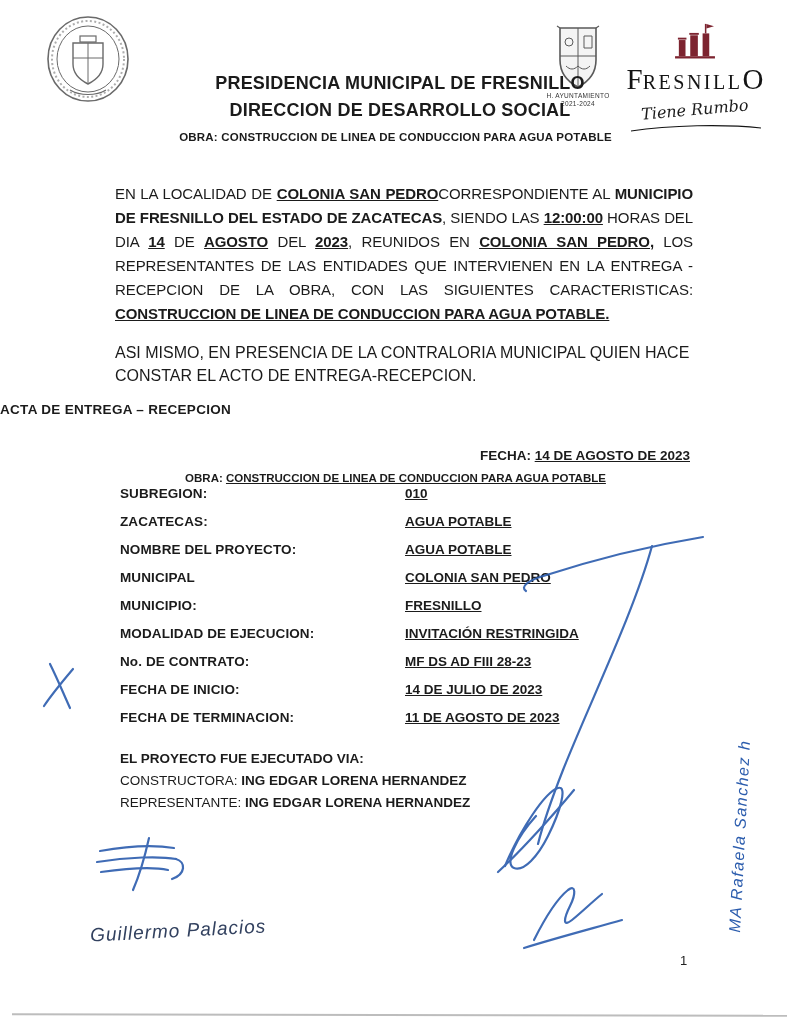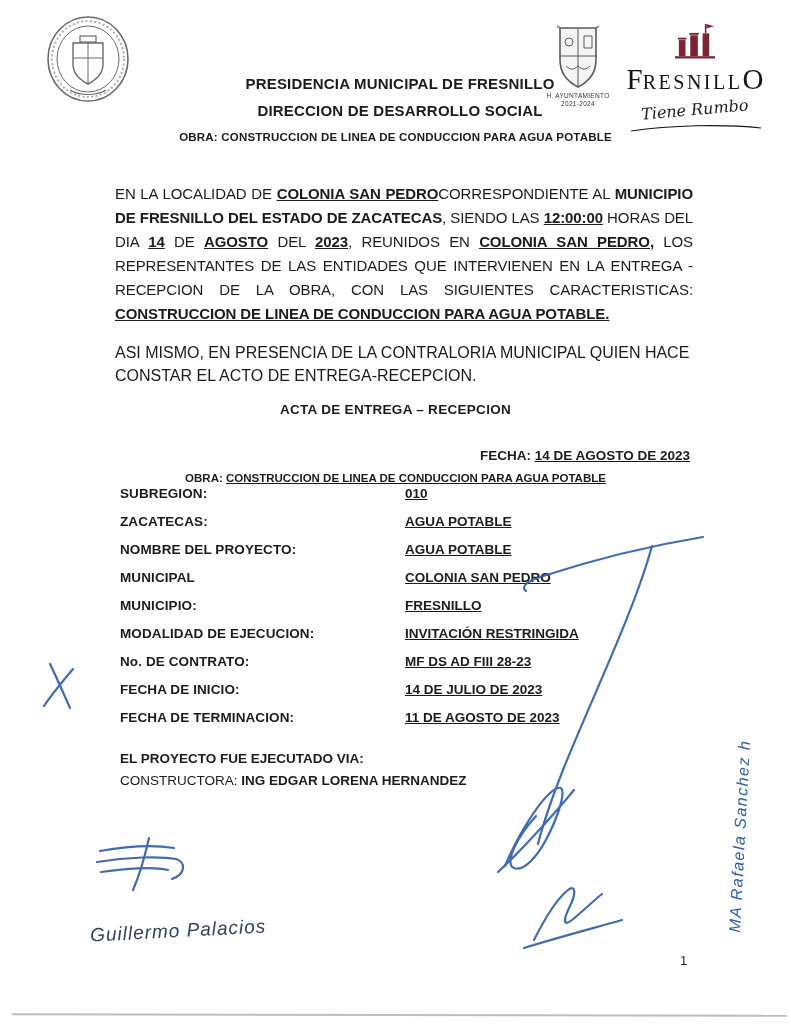--- a/index.html
+++ b/index.html
@@ -7,38 +7,38 @@
   body{background:#ffffff}
   .page{position:relative;width:791px;height:1024px;background:#fff;overflow:hidden;
         font-family:"Liberation Sans",sans-serif;color:#1b1b1b}
 
   
   .seal{position:absolute;left:42px;top:12px}
   .crest{position:absolute;left:548px;top:20px}
   .crest-caption{position:absolute;left:536px;top:92px;width:84px;text-align:center;
                  font-size:6.5px;line-height:8px;color:#333;letter-spacing:.3px}
   .title-block{position:absolute;left:185px;top:70px;width:430px;text-align:center;
-               font-weight:bold;font-size:15px;line-height:27px;letter-spacing:.2px}
+               font-weight:bold;font-size:18px;line-height:27px;letter-spacing:.2px}
   .obra-top{position:absolute;left:0;right:0;top:131px;text-align:center;
             font-size:11.5px;font-weight:bold;letter-spacing:.2px}
   .brand{position:absolute;left:620px;top:22px;width:150px;text-align:center}
   .brand-word{font-family:"Liberation Serif",serif;color:#141414;line-height:30px;white-space:nowrap}
   .brand-f,.brand-o{font-size:29px}
   .brand-mid{font-size:20px;letter-spacing:2.5px}
   .brand-tag{font-family:"DejaVu Serif",serif;font-style:italic;font-size:16px;
              transform:rotate(-5deg);display:inline-block;margin-top:1px}
 
   
   .intro{position:absolute;left:115px;top:182px;width:578px;font-size:15px;
          line-height:24px;text-align:justify;letter-spacing:-0.1px}
   .para2{position:absolute;left:115px;top:341px;width:578px;font-size:16px;line-height:23px}
   .r{font-weight:normal}.b{font-weight:bold}
   .bu{font-weight:bold;text-decoration:underline}
   .u{text-decoration:underline}
-  .acta-title{position:absolute;left:0;right:0;top:402px;text-align:center;
+  .acta-title{position:absolute;left:0;right:0;top:402px;text-align:left;
               font-weight:bold;font-size:13.5px;letter-spacing:.3px}
   .fecha-line{position:absolute;right:101px;top:448px;font-size:13.5px;font-weight:bold}
   .obra-mid{position:absolute;left:0;right:0;top:472px;text-align:center;
             font-size:11.5px;font-weight:bold}
 
   .fields{position:absolute;left:120px;top:486px;width:470px}
   .field-row{display:flex;height:28px;align-items:flex-start}
   .f-label{width:285px;font-weight:bold;font-size:13.5px;letter-spacing:.1px}
   .f-value{font-weight:bold;font-size:13.5px;text-decoration:underline}
 
@@ -164,20 +164,23 @@
       <span class="f-label">FECHA DE TERMINACION:</span>
       <span class="f-value">11 DE AGOSTO DE 2023</span>
     </div>
   </div>
 
   <div class="exec">
     <div class="intro-line">EL PROYECTO FUE EJECUTADO VIA:</div>
     <div>
       <span>CONSTRUCTORA: </span><span class="val">ING EDGAR LORENA HERNANDEZ</span>
     </div>
+    <div>
+      <span>REPRESENTANTE: </span><span class="val">ING EDGAR LORENA HERNANDEZ</span>
+    </div>
   </div>
 
   <svg class="ink-overlay" width="791" height="1024" viewBox="0 0 791 1024" fill="none" stroke="#2b5cad" stroke-width="2.2" stroke-linecap="round" opacity="0.9">
     <path d="M 703 537 C 648 546 586 562 540 577 C 528 581 520 587 526 591"></path>
     <path d="M 652 546 C 634 612 590 702 563 770 C 552 798 543 824 538 844"></path>
     <path d="M 50 664 C 58 680 64 695 70 708"></path>
     <path d="M 73 669 C 62 682 52 694 44 706"></path>
     <path d="M 100 851 C 128 846 156 845 174 848"></path>
     <path d="M 97 862 C 128 857 160 856 176 859"></path>
     <path d="M 101 872 C 130 868 154 867 168 870"></path>

